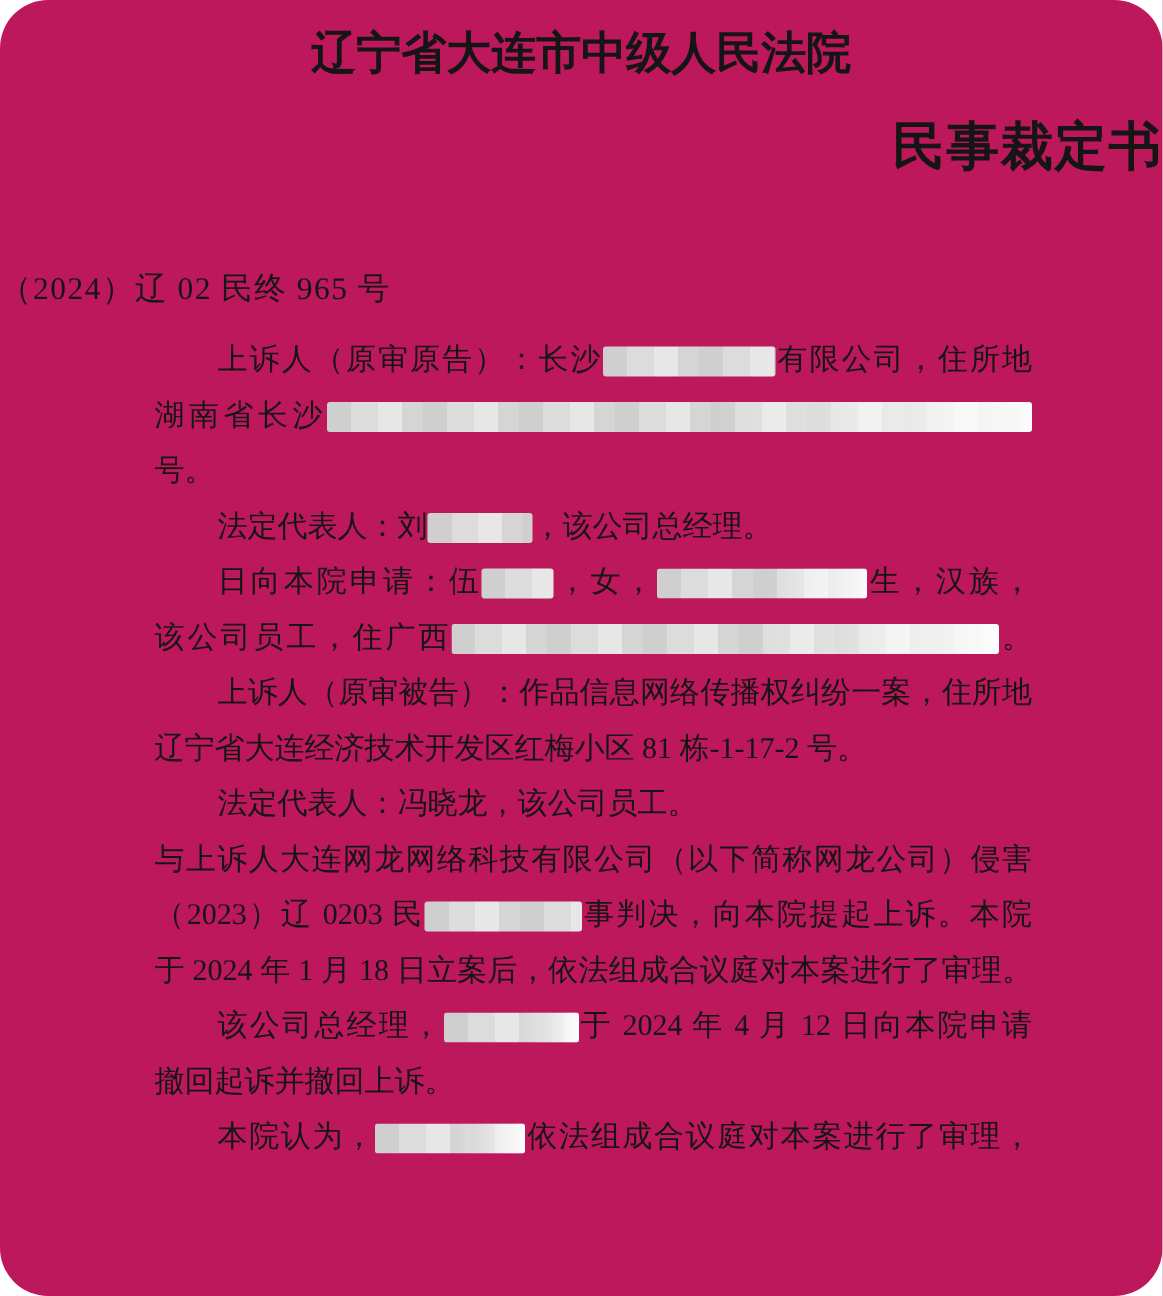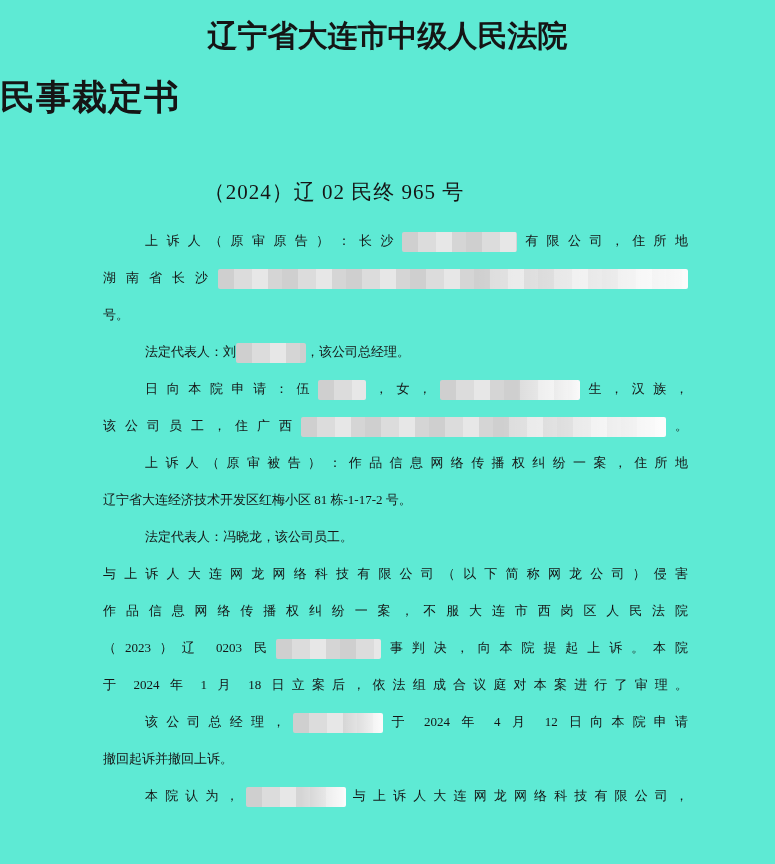--- a/index.html
+++ b/index.html
@@ -4,56 +4,57 @@
 <style>
   html, body {
     margin: 0;
     padding: 0;
     background: #ffffff;
   }
   .page {
     position: relative;
     width: 775px;
     height: 864px;
-    background: #5eead4;
+    background: #be185d;
     overflow: hidden;
     font-family: "Liberation Serif", "DejaVu Serif", serif;
     color: #151515;
+    border-radius: 32px;
   }
   .court-title {
     margin-top: 17px;
     text-align: center;
     font-size: 30px;
     line-height: 38px;
     font-weight: 700;
     letter-spacing: 0px;
   }
   .doc-type {
     margin-top: 22px;
-    text-align: left;
+    text-align: right;
     font-size: 35px;
     line-height: 42px;
     font-weight: 700;
     letter-spacing: 1px;
   }
   .case-number {
     margin-top: 58px;
     padding-right: 107px;
-    text-align: center;
+    text-align: left;
     font-size: 21px;
     line-height: 30px;
     letter-spacing: 1px;
   }
   .doc-body {
     margin: 15px 87px 0 103px; 
   }
   .line {
     height: 37px;
     line-height: 37px;
-    font-size: 13px;
+    font-size: 20px;
     text-align: left;
     white-space: normal;
   }
   .line.indent {
     text-indent: 42px;
   }
   .line.just {
     text-align: justify;
     text-align-last: justify;
     text-justify: inter-ideograph;
@@ -94,20 +95,19 @@
       <div class="line indent just"><span>上诉人（原审原告）：长沙</span><span class="redact" style="width: 115px;"></span><span>有限公司，住所地</span></div>
       <div class="line just"><span>湖南省长沙</span><span class="redact fade" style="width: 470px;"></span></div>
       <div class="line"><span>号。</span></div>
       <div class="line indent"><span>法定代表人：刘</span><span class="redact" style="width: 70px;"></span><span>，该公司总经理。</span></div>
       <div class="line indent just"><span>日向本院申请：伍</span><span class="redact" style="width: 48px;"></span><span>，女，</span><span class="redact fade" style="width: 140px;"></span><span>生，汉族，</span></div>
       <div class="line just"><span>该公司员工，住广西</span><span class="redact fade" style="width: 365px;"></span><span>。</span></div>
       <div class="line indent just"><span>上诉人（原审被告）：作品信息网络传播权纠纷一案，住所地</span></div>
       <div class="line"><span>辽宁省大连经济技术开发区红梅小区 81 栋-1-17-2 号。</span></div>
       <div class="line indent"><span>法定代表人：冯晓龙，该公司员工。</span></div>
       <div class="line just"><span>与上诉人大连网龙网络科技有限公司（以下简称网龙公司）侵害</span></div>
-      <div class="line just"><span>作品信息网络传播权纠纷一案，不服大连市西岗区人民法院</span></div>
       <div class="line just"><span>（2023）辽 0203 民</span><span class="redact" style="width: 105px;"></span><span>事判决，向本院提起上诉。本院</span></div>
       <div class="line just"><span>于 2024 年 1 月 18 日立案后，依法组成合议庭对本案进行了审理。</span></div>
       <div class="line indent just"><span>该公司总经理，</span><span class="redact fade" style="width: 90px;"></span><span>于 2024 年 4 月 12 日向本院申请</span></div>
       <div class="line"><span>撤回起诉并撤回上诉。</span></div>
-      <div class="line indent just"><span>本院认为，</span><span class="redact fade" style="width: 100px;"></span><span>与上诉人大连网龙网络科技有限公司，</span></div>
+      <div class="line indent just"><span>本院认为，</span><span class="redact fade" style="width: 100px;"></span><span>依法组成合议庭对本案进行了审理，</span></div>
     </div>
 </div>
 
 </body></html>

